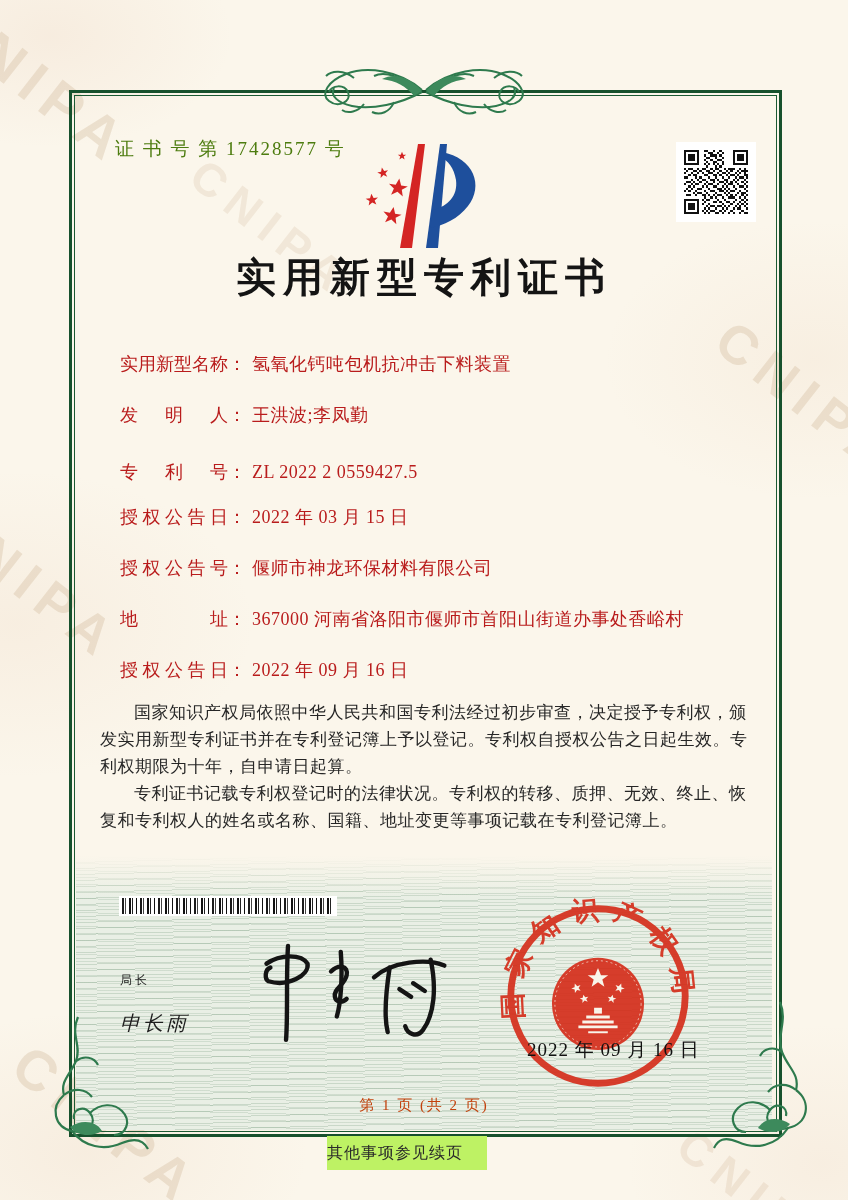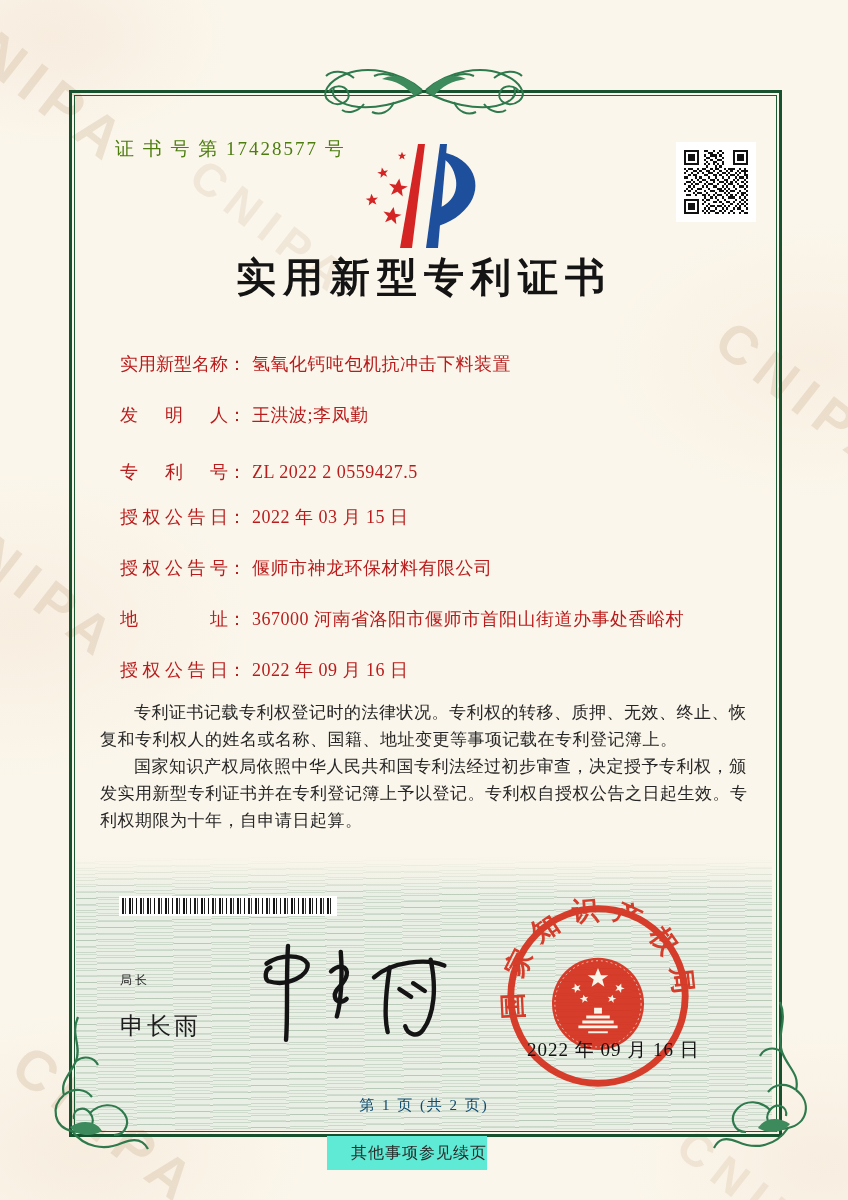--- a/index.html
+++ b/index.html
@@ -52,28 +52,28 @@
   .grant-col2{position:absolute;left:450px;top:0;}
   .paras{position:absolute;left:100px;top:699px;width:650px;font-size:17px;line-height:27px;color:#262626;}
   .paras p{margin:0;text-indent:2em;letter-spacing:.5px;}
   .barcode-box{position:absolute;left:119px;top:896px;background:#fff;padding:2px 3px;}
   .barcode{
     width:212px;height:16px;
     background-image:
       repeating-linear-gradient(90deg,#1a1a1a 0 2px,#fff 2px 3px,#444 3px 4px,#fff 4px 7px,#111 7px 9px,#fff 9px 10px,#222 10px 11px,#fff 11px 14px,#111 14px 15px,#fff 15px 18px);
   }
   .official-title{position:absolute;left:120px;top:972px;font-size:12px;letter-spacing:3px;color:#1d1d1d;}
-  .official-name{position:absolute;left:120px;top:1010px;font-size:24px;letter-spacing:3px;color:#1d1d1d;}
+  .official-name{position:absolute;left:120px;top:1010px;font-size:20px;letter-spacing:3px;color:#1d1d1d;font-style:italic;}
   .signature{position:absolute;left:245px;top:938px;}
   .seal{position:absolute;left:500px;top:898px;opacity:.93;}
   .seal-date{position:absolute;left:527px;top:1037px;font-size:19px;letter-spacing:1px;color:#111;z-index:5;}
-  .page-num{position:absolute;left:0;top:1096px;width:100%;text-align:center;font-size:15px;letter-spacing:2px;color:#0c4a6e;}
+  .page-num{position:absolute;left:0;top:1096px;width:100%;text-align:center;font-size:15px;letter-spacing:2px;color:#c2410c;}
   .cont-note{
-    position:absolute;left:327px;top:1136px;width:160px;height:34px;background:#5eead4;
-    text-align:right;line-height:34px;font-size:16px;letter-spacing:1px;color:#2a2a2a;
+    position:absolute;left:327px;top:1136px;width:160px;height:34px;background:#bef264;
+    text-align:left;line-height:34px;font-size:16px;letter-spacing:1px;color:#2a2a2a;
   }
   .ornament-top{position:absolute;left:304px;top:60px;}
   .corner-bl{position:absolute;left:40px;top:1015px;}
   .corner-br{position:absolute;left:712px;top:1000px;}
 </style>
 </head>
 <body>
 
 <div>
 
@@ -183,22 +183,22 @@
     <span class="flabel">授权公告号</span><span class="fcolon">：</span><span class="fvalue">偃师市神龙环保材料有限公司</span>
   </div>
   <div class="frow" style="top:607px;">
     <span class="flabel">地址</span><span class="fcolon">：</span><span class="fvalue">367000 河南省洛阳市偃师市首阳山街道办事处香峪村</span>
   </div>
   <div class="frow" style="top:658px;width:660px;">
     <span class="flabel">授权公告日</span><span class="fcolon">：</span><span class="fvalue">2022 年 09 月 16 日</span>
   </div>
 
   <div class="paras">
+    <p>国家知识产权局依照中华人民共和国专利法经过初步审查，决定授予专利权，颁发实用新型专利证书并在专利登记簿上予以登记。专利权自授权公告之日起生效。专利权期限为十年，自申请日起算。</p>
     <p>专利证书记载专利权登记时的法律状况。专利权的转移、质押、无效、终止、恢复和专利权人的姓名或名称、国籍、地址变更等事项记载在专利登记簿上。</p>
-    <p>国家知识产权局依照中华人民共和国专利法经过初步审查，决定授予专利权，颁发实用新型专利证书并在专利登记簿上予以登记。专利权自授权公告之日起生效。专利权期限为十年，自申请日起算。</p>
   </div>
 
   <div class="barcode-box">
       <div class="barcode"></div>
     </div>
 
   <div class="official-title">局长</div>
   <div class="official-name">申长雨</div>
 
   <svg class="signature" width="215" height="108" viewBox="0 0 220 110">

